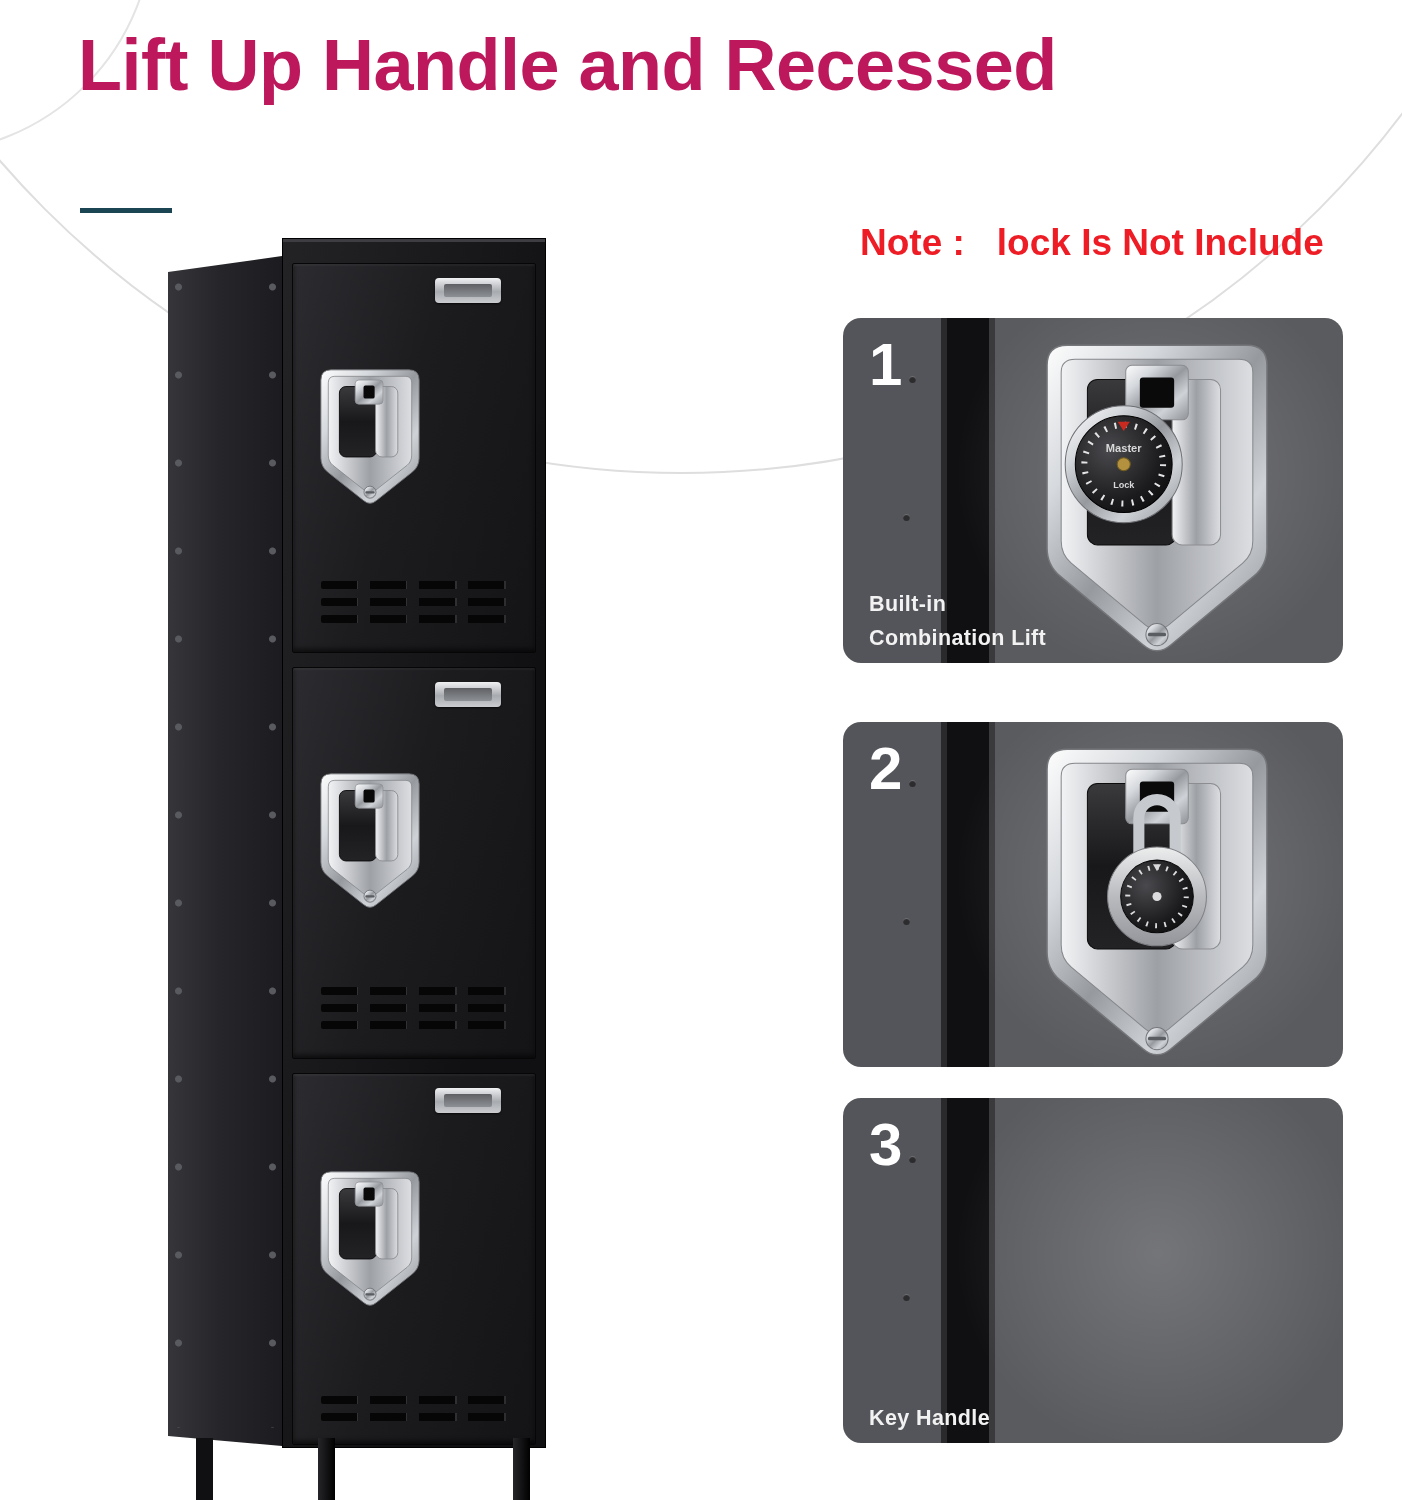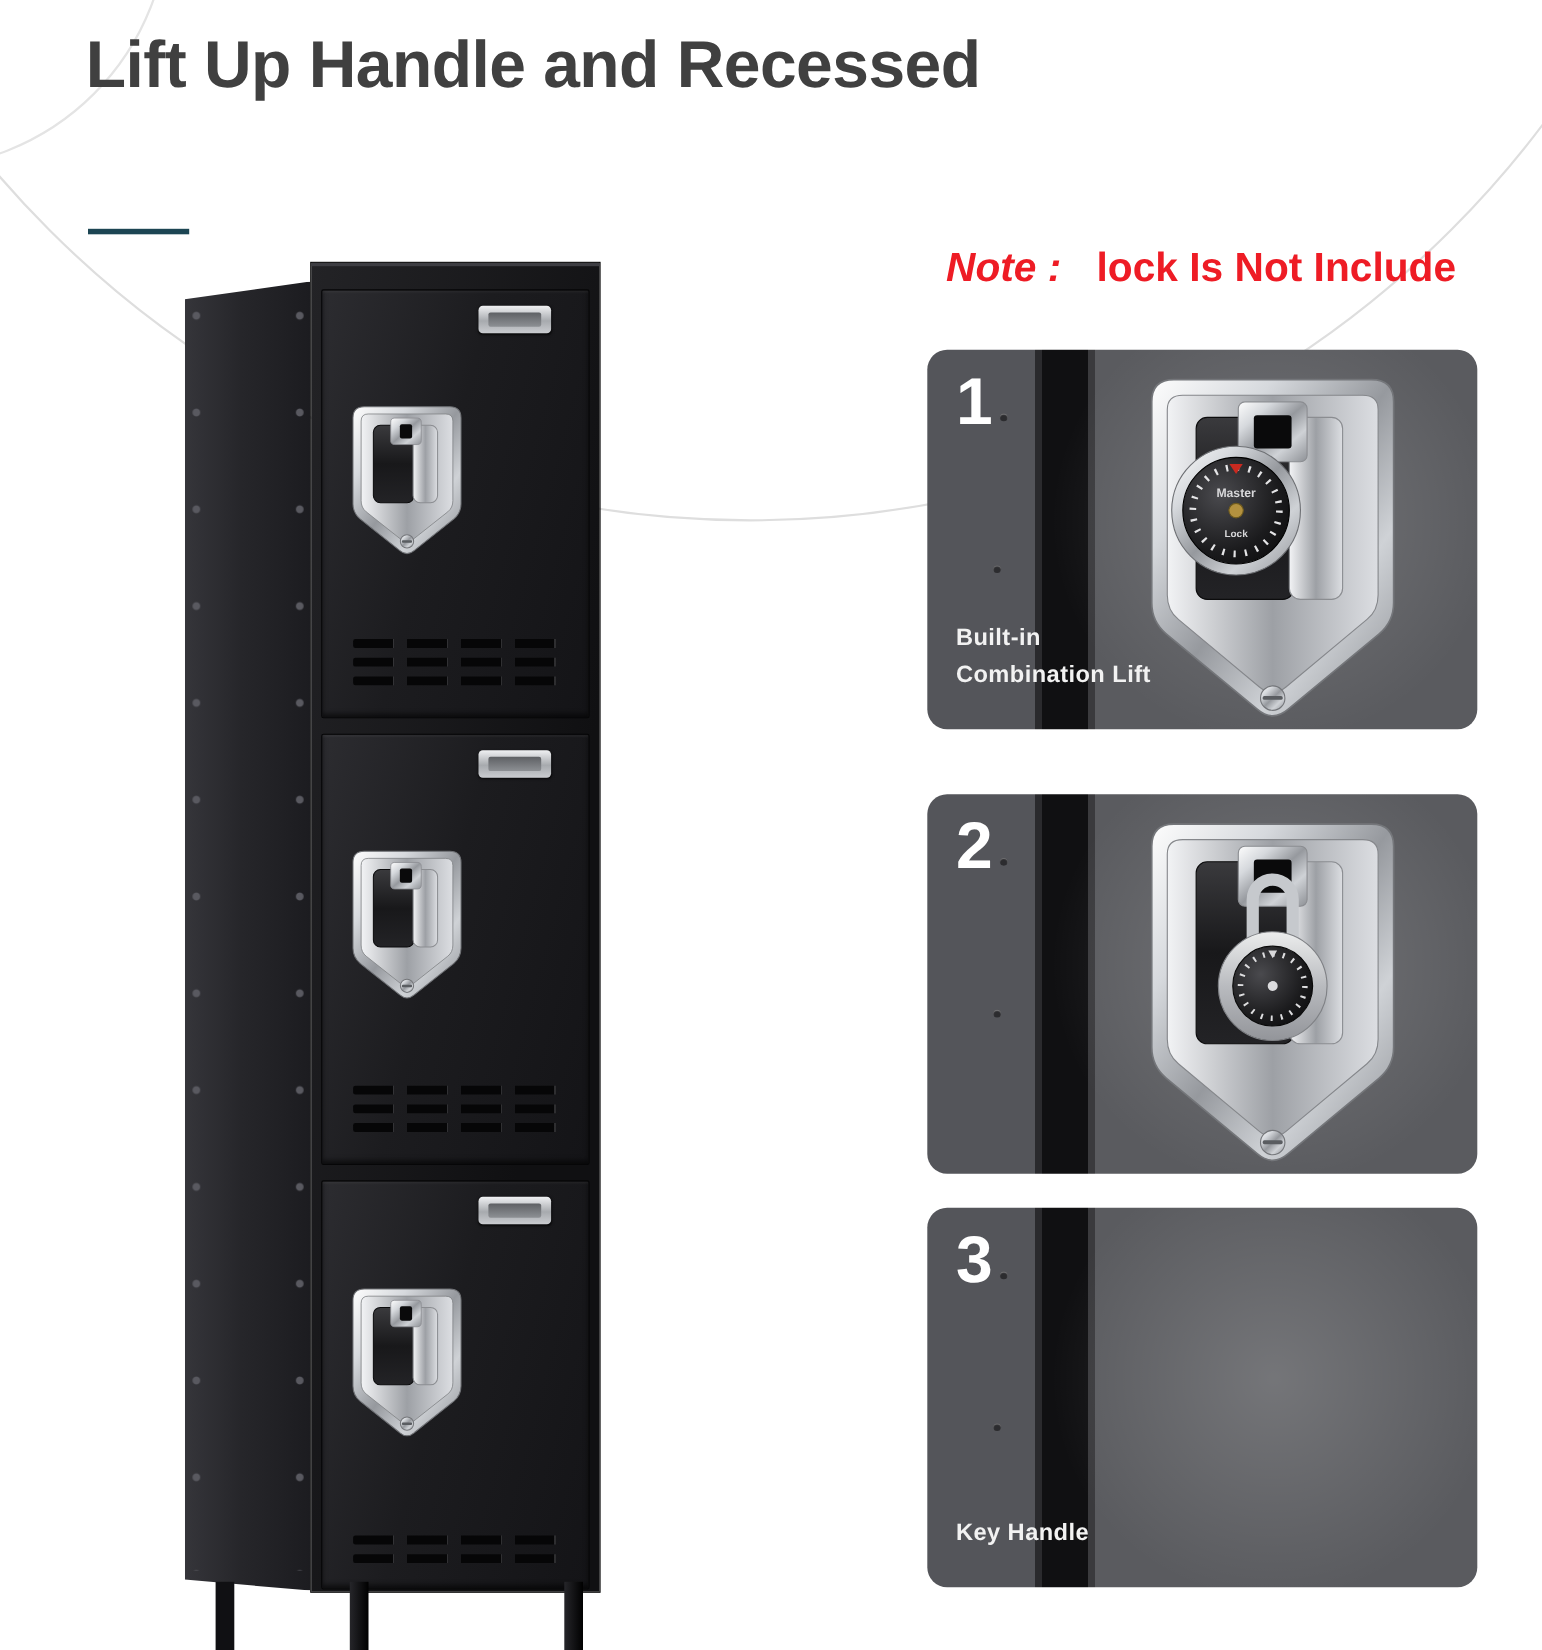--- a/index.html
+++ b/index.html
@@ -8,28 +8,28 @@
     font-family:"Liberation Sans",sans-serif;
   }
   
   .ring{position:absolute;border-radius:50%;border:2px solid #dedede;z-index:0;}
   .ring-a{left:-220px;top:-1330px;width:1800px;height:1800px;}
   .ring-b{left:-310px;top:-310px;width:460px;height:460px;border-color:#e4e4e4;}
 
   .layer{position:absolute;z-index:1;}
 
   
-  .headline{left:78px;top:22px;font-size:60px;line-height:1.22;font-weight:bold;
-    color:#404040;letter-spacing:-0.5px;margin:0;}
+  .headline{left:78px;top:22px;font-size:72px;line-height:1.22;font-weight:bold;
+    color:#be185d;letter-spacing:-0.5px;margin:0;}
   .headline span{display:block;}
   .underline{left:80px;top:208px;width:92px;height:5px;background:#1c4553;}
 
   
   .note{left:860px;top:222px;font-size:37px;font-weight:bold;color:#ee1c25;white-space:nowrap;}
-  .note .prefix{margin-right:32px;font-style:italic;}
+  .note .prefix{margin-right:32px;}
 
   
   .locker{left:168px;top:228px;width:378px;height:1272px;}
   .locker-side{position:absolute;left:0;top:28px;width:114px;height:1190px;
     background:linear-gradient(90deg,#35353a 0%,#26262a 45%,#1c1c20 100%);
     clip-path:polygon(0 16px,100% 0,100% 100%,0 calc(100% - 10px));}
   .rivet-col{position:absolute;top:26px;bottom:18px;width:9px;
     background-image:radial-gradient(circle at 4.5px 5px,#595960 3px,rgba(0,0,0,0) 4px);
     background-size:9px 88px;background-repeat:repeat-y;}
   .rivet-col.left{left:6px;}
@@ -59,21 +59,21 @@
   .leg-front-r{left:345px;}
 
   
   .panel{position:absolute;left:843px;width:500px;height:345px;border-radius:18px;overflow:hidden;
     background:linear-gradient(90deg,#54555a 0 98px,#2a2a2d 98px 104px,#101012 104px 146px,#3a3a3d 146px 152px,#5a5b5f 152px 100%);}
   .panel-1{top:318px;}
   .panel-2{top:722px;}
   .panel-3{top:1098px;}
   .panel-glow{position:absolute;inset:0;background:radial-gradient(circle at 63% 45%,rgba(255,255,255,0.16),rgba(255,255,255,0) 55%);}
   .panel-number{position:absolute;left:26px;top:12px;font-size:60px;font-weight:bold;color:#ffffff;}
-  .panel-label{position:absolute;left:26px;bottom:33px;font-size:21.5px;font-weight:600;
+  .panel-label{position:absolute;left:26px;bottom:8px;font-size:21.5px;font-weight:600;
     color:#f2f2f2;letter-spacing:0.4px;line-height:1.55;}
   .panel-label span{display:block;}
   .rivet-dot{position:absolute;width:7px;height:7px;border-radius:50%;background:#2c2c2f;
     box-shadow:inset 0 1px 1px rgba(255,255,255,0.35);}
   .handle-wrap{position:absolute;left:198px;top:23px;width:232px;height:318px;}
   .handle-wrap svg{width:100%;height:100%;display:block;}
 
   .hidden-defs{position:absolute;width:0;height:0;overflow:hidden;}
 </style>
 </head>

